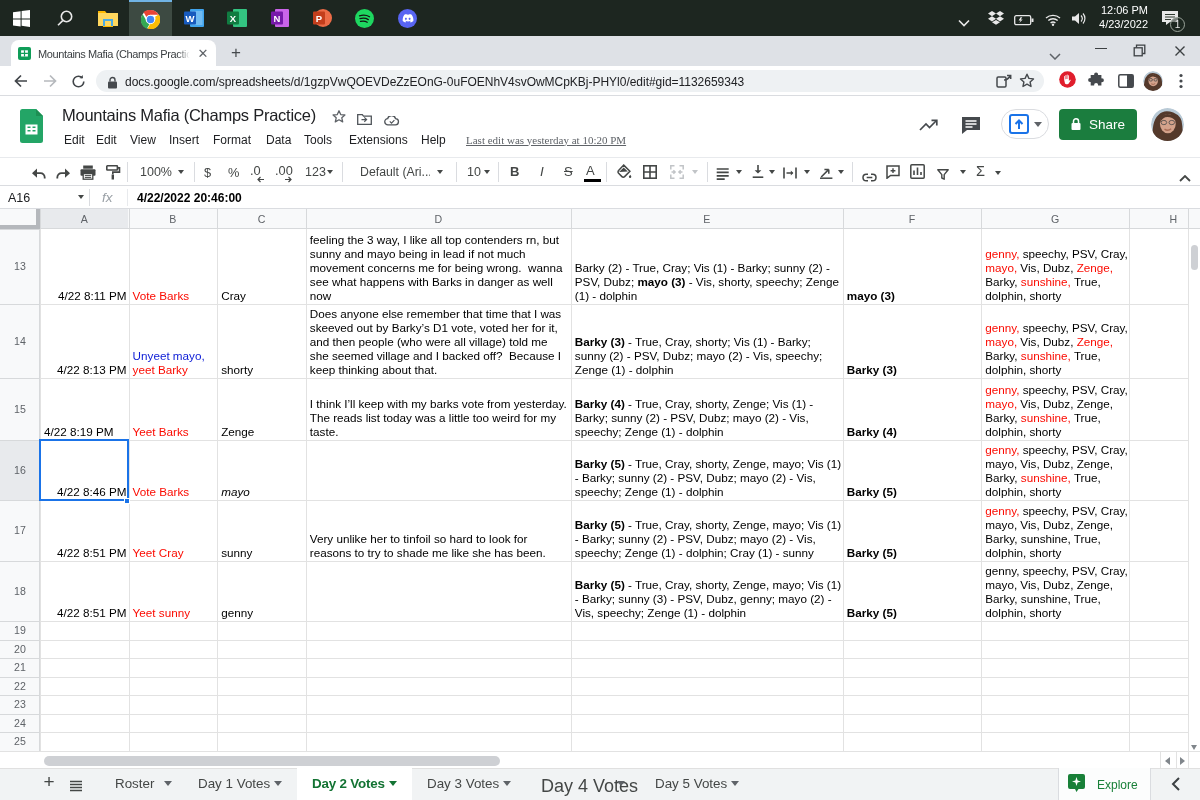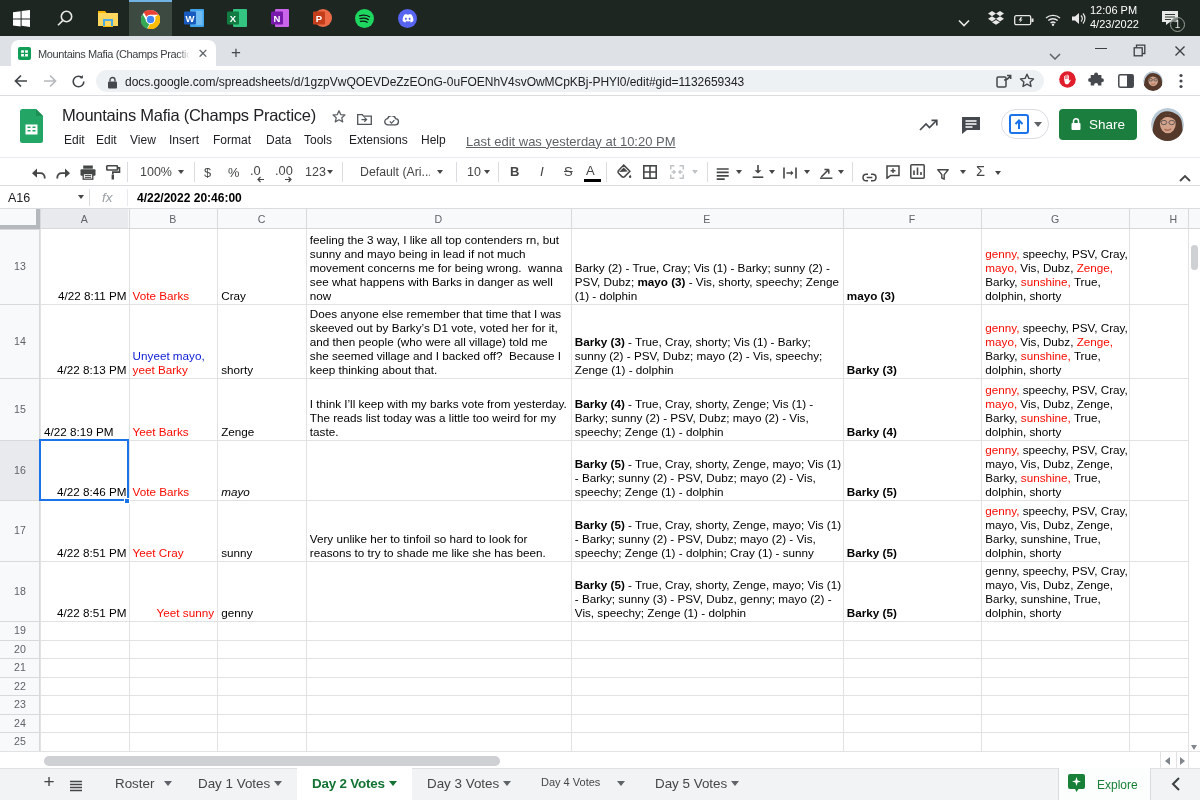--- a/index.html
+++ b/index.html
@@ -95,21 +95,21 @@
           <path d="M6.5 3.2 4.6 6.4h2l-1.4 2.7 3.5-3.6H6.8l1.5-2.3z" fill="#e8e8e8"></path>
         </svg></div>
       <div class="abs" style="left:1044px;top:12px;"><svg width="18" height="13" viewBox="0 0 18 13" style="">
           <path d="M2 5a10.5 10.5 0 0 1 14 0M4.3 7.5a7 7 0 0 1 9.4 0M6.6 10a3.6 3.6 0 0 1 4.8 0" stroke="#e8e8e8" stroke-width="1.4" fill="none"></path>
           <circle cx="9" cy="11.7" r="1.2" fill="#e8e8e8"></circle>
         </svg></div>
       <div class="abs" style="left:1072px;top:11px;"><svg width="16" height="13" viewBox="0 0 16 13" style="">
           <path fill="#e8e8e8" d="M0 4.5h3l4-3.5v11l-4-3.5H0z"></path>
           <path d="M9 3.5a4.5 4.5 0 0 1 0 6M11 1.5a7.5 7.5 0 0 1 0 10" stroke="#e8e8e8" stroke-width="1.2" fill="none"></path>
         </svg></div>
-      <div class="abs" style="left:1090px;top:4px;width:58px;color:#fff;font-size:11px;line-height:13.5px;text-align:left;">12:06 PM<br>4/23/2022</div>
+      <div class="abs" style="left:1090px;top:4px;width:58px;color:#fff;font-size:11px;line-height:13.5px;text-align:right;">12:06 PM<br>4/23/2022</div>
       <div class="abs" style="left:1160px;top:9px;"><svg width="20" height="18" viewBox="0 0 20 18" style="">
           <path fill="#e8e8e8" d="M2 2h16v11h-8l-4 3v-3H2z"></path>
           <path d="M5 5.5h10M5 8h10M5 10.5h6" stroke="#303a30" stroke-width="1.1"></path>
         </svg></div>
       <div class="abs" style="left:1170px;top:17px;width:15px;height:15px;border-radius:50%;border:1px solid #9aa39a;background:rgba(30,40,32,0.55);color:#e8e8e8;font-size:10px;display:flex;align-items:center;justify-content:center;">1</div>
     </div>
 <div class="abs" style="left:0;top:36px;width:1200px;height:30px;background:#dee1e6;"></div>
     <div class="abs" style="left:11px;top:40px;width:205px;height:26px;background:#fff;border-radius:8px 8px 0 0;"></div>
     <div class="abs" style="left:0;top:58px;width:11px;height:8px;background:#dee1e6;"></div>
     <div class="abs" style="left:18px;top:46px;"><svg width="13" height="13" viewBox="0 0 13 13" style="">
@@ -202,21 +202,21 @@
       </svg></div>
     <div class="abs" style="left:64px;top:133px;font-size:12px;color:#202124;">Edit</div>
     <div class="abs" style="left:96px;top:133px;font-size:12px;color:#202124;">Edit</div>
     <div class="abs" style="left:130px;top:133px;font-size:12px;color:#202124;">View</div>
     <div class="abs" style="left:169px;top:133px;font-size:12px;color:#202124;">Insert</div>
     <div class="abs" style="left:213px;top:133px;font-size:12px;color:#202124;">Format</div>
     <div class="abs" style="left:266px;top:133px;font-size:12px;color:#202124;">Data</div>
     <div class="abs" style="left:304px;top:133px;font-size:12px;color:#202124;">Tools</div>
     <div class="abs" style="left:349px;top:133px;font-size:12px;color:#202124;">Extensions</div>
     <div class="abs" style="left:421px;top:133px;font-size:12px;color:#202124;">Help</div>
-    <div class="abs" style="left:466px;top:133.5px;font-size:13px;color:#5f6368;text-decoration:underline;">Last edit was yesterday at 10:20 PM</div>
+    <div class="abs" style="left:466px;top:133.5px;font-size:11px;color:#5f6368;text-decoration:underline;font-family:Liberation Serif, serif;">Last edit was yesterday at 10:20 PM</div>
     <div class="abs" style="left:918px;top:116px;"><svg width="22" height="18" viewBox="0 0 22 18" style="">
         <path d="M2 14 8 8l3.5 3.5L18 5" stroke="#45494d" stroke-width="1.7" fill="none"></path>
         <path d="M13.5 4.3h5.3v5.3" stroke="#45494d" stroke-width="1.7" fill="none"></path>
       </svg></div>
     <div class="abs" style="left:961px;top:116px;"><svg width="20" height="18" viewBox="0 0 20 18" style="">
         <path fill="#45494d" d="M1 1h18v13H6l-5 4z"></path>
         <path d="M4.5 5h11M4.5 8h11M4.5 11h7" stroke="#fff" stroke-width="1.4"></path>
       </svg></div>
     <div class="abs" style="left:1001px;top:109px;width:48px;height:30px;border:1px solid #dadce0;border-radius:15px;background:#fff;"></div>
     <div class="abs" style="left:1009px;top:114px;"><svg width="20" height="20" viewBox="0 0 20 20" style="">
@@ -533,21 +533,21 @@
     </div>
 <div class="abs cell" style="left:843.8px;top:499.5px;width:137.5px;height:61.0px;text-align:left;">
       <div class="cin"><b>Barky (5)</b></div>
     </div>
 <div class="abs cell" style="left:982.3px;top:499.5px;width:146.8px;height:61.0px;text-align:left;">
       <div class="cin"><span style="color:#fb0a00">genny,</span> speechy, PSV, Cray,<br>mayo, Vis, Dubz, Zenge,<br>Barky, sunshine, True,<br>dolphin, shorty</div>
     </div>
 <div class="abs cell" style="left:41.0px;top:560.5px;width:87.6px;height:60.5px;text-align:right;">
       <div class="cin">4/22 8:51 PM</div>
     </div>
-<div class="abs cell" style="left:129.6px;top:560.5px;width:87.6px;height:60.5px;text-align:left;margin-left:24px;">
+<div class="abs cell" style="left:129.6px;top:560.5px;width:87.6px;height:60.5px;text-align:left;">
       <div class="cin"><span style="color:#fb0a00">Yeet sunny</span></div>
     </div>
 <div class="abs cell" style="left:218.2px;top:560.5px;width:87.6px;height:60.5px;text-align:left;">
       <div class="cin">genny</div>
     </div>
 <div class="abs cell" style="left:571.8px;top:560.5px;width:271.0px;height:60.5px;text-align:left;">
       <div class="cin"><b>Barky (5)</b> - True, Cray, shorty, Zenge, mayo; Vis (1)<br>- Barky; sunny (3) - PSV, Dubz, genny; mayo (2) -<br>Vis, speechy; Zenge (1) - dolphin</div>
     </div>
 <div class="abs cell" style="left:843.8px;top:560.5px;width:137.5px;height:60.5px;text-align:left;">
       <div class="cin"><b>Barky (5)</b></div>
@@ -575,21 +575,21 @@
       </svg></div>
     <div class="abs" style="left:115px;top:776px;font-size:13.4px;color:#444746;white-space:nowrap;">Roster</div>
     <div class="abs" style="left:163.5px;top:781px;width:0;height:0;border-left:4px solid transparent;border-right:4px solid transparent;border-top:5px solid #5f6368;"></div>
     <div class="abs" style="left:198px;top:776px;font-size:13.4px;color:#444746;white-space:nowrap;">Day 1 Votes</div>
     <div class="abs" style="left:274px;top:781px;width:0;height:0;border-left:4px solid transparent;border-right:4px solid transparent;border-top:5px solid #5f6368;"></div>
     <div class="abs" style="left:297px;top:768px;width:115px;height:32px;background:#fff;"></div>
     <div class="abs" style="left:312px;top:776px;font-size:13.4px;font-weight:bold;letter-spacing:-0.2px;color:#137333;white-space:nowrap;">Day 2 Votes</div>
     <div class="abs" style="left:389px;top:781px;width:0;height:0;border-left:4px solid transparent;border-right:4px solid transparent;border-top:5px solid #137333;"></div>
     <div class="abs" style="left:427px;top:776px;font-size:13.4px;color:#444746;white-space:nowrap;">Day 3 Votes</div>
     <div class="abs" style="left:503px;top:781px;width:0;height:0;border-left:4px solid transparent;border-right:4px solid transparent;border-top:5px solid #5f6368;"></div>
-    <div class="abs" style="left:541px;top:776px;font-size:11px;color:#444746;white-space:nowrap;">Day 4 Votes</div>
+    <div class="abs" style="left:541px;top:776px;font-size:18px;color:#444746;white-space:nowrap;">Day 4 Votes</div>
     <div class="abs" style="left:617px;top:781px;width:0;height:0;border-left:4px solid transparent;border-right:4px solid transparent;border-top:5px solid #5f6368;"></div>
     <div class="abs" style="left:655px;top:776px;font-size:13.4px;color:#444746;white-space:nowrap;">Day 5 Votes</div>
     <div class="abs" style="left:731px;top:781px;width:0;height:0;border-left:4px solid transparent;border-right:4px solid transparent;border-top:5px solid #5f6368;"></div>
     <div class="abs" style="left:1058px;top:768px;width:93px;height:32px;background:#fcfdfd;border-left:1px solid #dadce0;border-right:1px solid #dadce0;"></div>
     <div class="abs" style="left:1068px;top:774px;"><svg width="17" height="18" viewBox="0 0 17 18" style="">
         <path fill="#188038" d="M2 0h13a2 2 0 0 1 2 2v11a2 2 0 0 1-2 2h-4.5L8.5 18 7 15H2a2 2 0 0 1-2-2V2a2 2 0 0 1 2-2z"></path>
         <path fill="#fff" d="M8.5 3 9.6 6.4 13 7.5 9.6 8.6 8.5 12 7.4 8.6 4 7.5 7.4 6.4z"></path>
       </svg></div>
     <div class="abs" style="left:1097px;top:777.5px;font-size:12px;color:#188038;">Explore</div>
     <div class="abs" style="left:1171px;top:777px;"><svg width="9" height="14" viewBox="0 0 9 14" style="">

